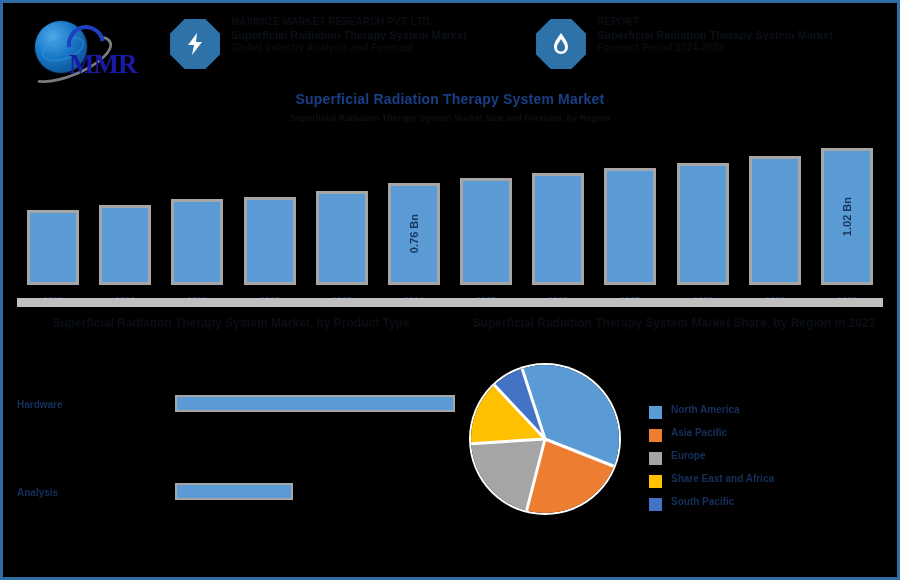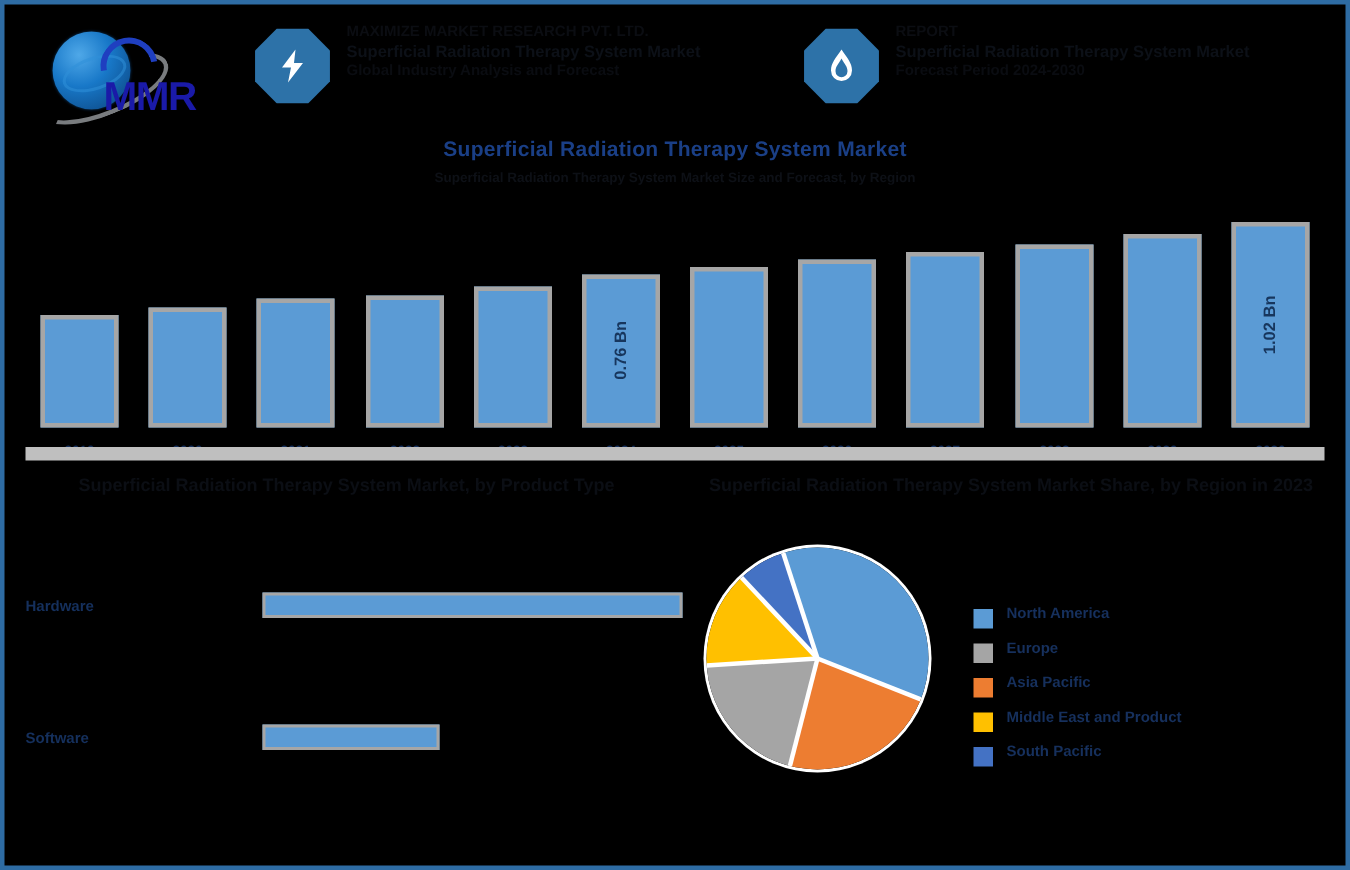--- a/index.html
+++ b/index.html
@@ -22,21 +22,21 @@
     content:"";position:absolute;left:6px;top:17px;width:40px;height:18px;
     border-radius:50%;border:2px solid #2f8fd8;opacity:.55;transform:rotate(-18deg);
   }
   .logo-ring{
     position:absolute;left:6px;top:30px;width:86px;height:30px;border-radius:50%;
     border:3px solid #8f9296;border-top-color:transparent;border-left-color:transparent;
     transform:rotate(-22deg);opacity:.85;
   }
   .logo-text{
     position:absolute;left:52px;top:38px;font-size:27px;font-weight:bold;
-    color:#1a1aa8;letter-spacing:-1px;font-family:Liberation Sans, sans-serif;
+    color:#1a1aa8;letter-spacing:-1px;font-family:Liberation Serif, serif;
   }
   .logo-swoosh{
     position:absolute;left:50px;top:14px;width:30px;height:30px;
     border:4px solid #1f3fc0;border-radius:50% 50% 0 50%;
     border-right-color:transparent;border-bottom-color:transparent;
     transform:rotate(35deg);
   }
 
   .hbadge{position:absolute;top:15px;}
   .hb-ico{
@@ -219,21 +219,21 @@
 
   <div class="sec-head sec-left">Superficial Radiation Therapy System Market, by Product Type</div>
   <div class="sec-head sec-right">Superficial Radiation Therapy System Market Share, by Region in 2023</div>
 
   <div class="hbars" id="hbars">
       <div class="hb-row" style="top: 12px;">
         <div class="hb-label">Hardware</div>
         <div class="hb-bar" style="left: 158px; width: 280px; background: rgb(91, 155, 213); border-color: rgb(166, 166, 166);"></div>
       </div>
       <div class="hb-row" style="top: 100px;">
-        <div class="hb-label">Software</div>
+        <div class="hb-label">Analysis</div>
         <div class="hb-bar" style="left: 158px; width: 118px; background: rgb(91, 155, 213); border-color: rgb(166, 166, 166);"></div>
       </div>
     </div>
 
   <div class="pie-wrap">
     <div class="pie" id="pie" style="background: conic-gradient(from -18deg, rgb(91, 155, 213) 0deg, rgb(91, 155, 213) 129.6deg, rgb(237, 125, 49) 129.6deg, rgb(237, 125, 49) 212.4deg, rgb(165, 165, 165) 212.4deg, rgb(165, 165, 165) 284.4deg, rgb(255, 192, 0) 284.4deg, rgb(255, 192, 0) 334.8deg, rgb(68, 114, 196) 334.8deg, rgb(68, 114, 196) 360deg);"></div>
     <svg class="pie-sep" id="pie-sep" viewBox="0 0 148 148">
         <line x1="74" y1="74" x2="51.1327424162539" y2="3.6218177941586305" stroke="#ffffff" stroke-width="3"></line>
         <line x1="74" y1="74" x2="142.8034599557306" y2="101.24121689866617" stroke="#ffffff" stroke-width="3"></line>
         <line x1="74" y1="74" x2="55.59694834980078" y2="145.67515392351874" stroke="#ffffff" stroke-width="3"></line>
@@ -241,30 +241,30 @@
         <line x1="74" y1="74" x2="23.34351416127702" y2="20.056321570815562" stroke="#ffffff" stroke-width="3"></line>
       </svg>
   </div>
 
   <div class="legend" id="legend">
       <div class="lg-row">
         <span class="lg-sw" style="background: rgb(91, 155, 213);"></span>
         <span class="lg-tx">North America</span>
       </div>
       <div class="lg-row">
+        <span class="lg-sw" style="background: rgb(237, 125, 49);"></span>
+        <span class="lg-tx">Asia Pacific</span>
+      </div>
+      <div class="lg-row">
         <span class="lg-sw" style="background: rgb(165, 165, 165);"></span>
         <span class="lg-tx">Europe</span>
       </div>
       <div class="lg-row">
-        <span class="lg-sw" style="background: rgb(237, 125, 49);"></span>
-        <span class="lg-tx">Asia Pacific</span>
-      </div>
-      <div class="lg-row">
         <span class="lg-sw" style="background: rgb(255, 192, 0);"></span>
-        <span class="lg-tx">Middle East and Product</span>
+        <span class="lg-tx">Share East and Africa</span>
       </div>
       <div class="lg-row">
         <span class="lg-sw" style="background: rgb(68, 114, 196);"></span>
         <span class="lg-tx">South Pacific</span>
       </div>
     </div>
 
 </div>
 
 </body></html>

